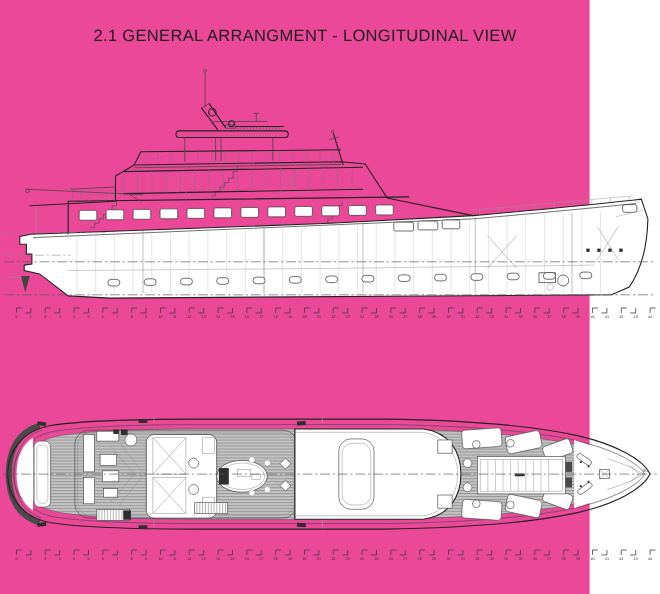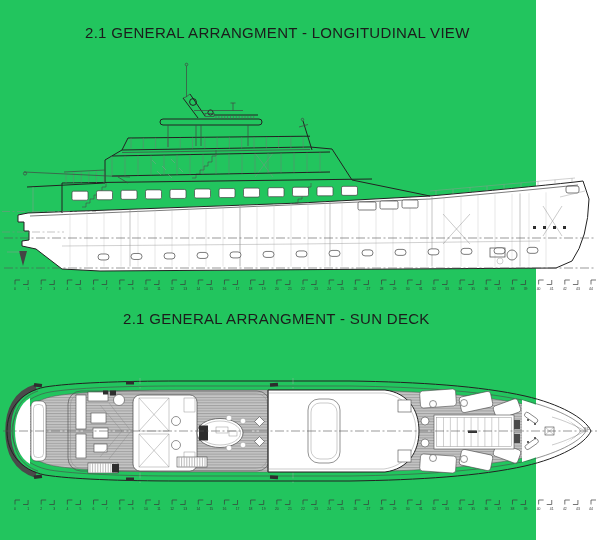--- a/index.html
+++ b/index.html
@@ -1,17 +1,17 @@
 <!DOCTYPE html>
 <html><head>
 <meta charset="utf-8">
 <style>
   html,body{margin:0;padding:0;background:#fff;width:600px;height:540px;overflow:hidden;
     font-family:"Liberation Sans",sans-serif;}
-  #stage{position:relative;width:536px;height:540px;background:#22c55e;}
+  #stage{position:relative;width:536px;height:540px;background:#ec4899;}
   .title{position:absolute;font-size:15px;color:#1c1c1c;letter-spacing:.3px;white-space:nowrap;}
   #t1{left:85px;top:24px;}
   #t2{left:123px;top:310px;}
   svg{position:absolute;left:0;top:0;}
   .main{stroke:#222;stroke-width:1;fill:none}
   .med{stroke:#444;stroke-width:.7;fill:none}
   .med2{stroke:#4a4a4a;stroke-width:.6;fill:none}
   .lt{stroke:#999;stroke-width:.45;fill:none}
   .lt2{stroke:#8a8a8a;stroke-width:.45;fill:none}
   .wl{stroke:#555;stroke-width:.6;fill:none;stroke-dasharray:9 2.5 2 2.5}
@@ -19,21 +19,20 @@
   .wl3{stroke:#b0b0b0;stroke-width:.4;fill:none;stroke-dasharray:6 3 1.5 3}
   .wfill{fill:#fff}
   .dfill{fill:#2e2e2e;stroke:none}
 </style>
 </head>
 <body>
 
 <div id="stage">
 
   <div class="title" id="t1">2.1 GENERAL ARRANGMENT - LONGITUDINAL VIEW</div>
-  <div class="title" id="t2">2.1 GENERAL ARRANGMENT - SUN DECK</div>
 
   <svg width="600" height="540" viewBox="0 0 600 540">
     <defs>
       <pattern id="plank" width="4" height="2.7" patternUnits="userSpaceOnUse">
         <rect width="4" height="2.7" fill="#c6c6c6"></rect>
         <line x1="0" y1="0.6" x2="4" y2="0.6" stroke="#767676" stroke-width="0.55"></line>
       </pattern>
     </defs>
 
     <g id="longi">

